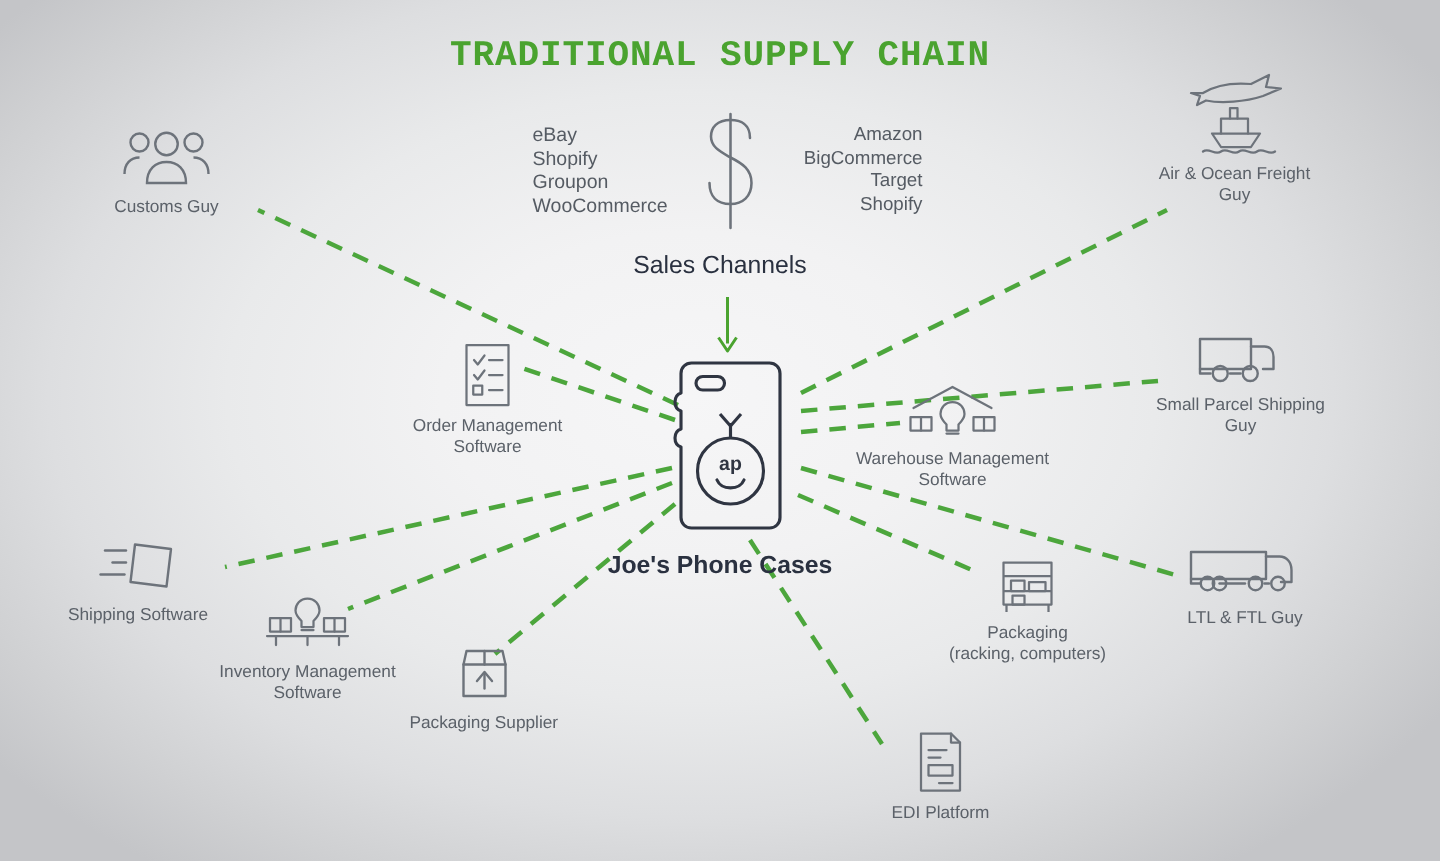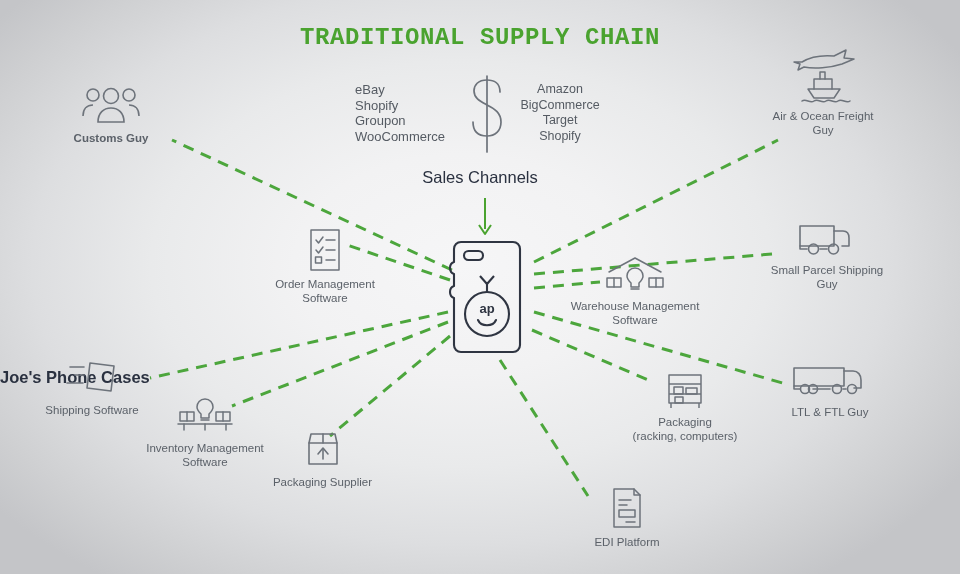--- a/index.html
+++ b/index.html
@@ -78,21 +78,21 @@
     text-align: left;
     color: #555b63;
     font-size: 13px;
     line-height: 15.5px;
   }
   #sales-right {
     position: absolute;
     right: 0;
     top: 8px;
     width: 110px;
-    text-align: center;
+    text-align: right;
     color: #555b63;
     font-size: 12.5px;
     line-height: 15.5px;
   }
   #dollar-sign {
     position: absolute;
     left: 108px;
     top: 0px;
     width: 48px;
     text-align: center;
@@ -105,40 +105,40 @@
     text-align: center;
     font-size: 16.5px;
     font-weight: normal;
     color: #2a3140;
   }
   #center-title {
     position: absolute;
     left: 0;
     top: 368px;
     width: 960px;
-    text-align: left;
+    text-align: center;
     font-size: 16.5px;
     font-weight: bold;
     color: #2a3140;
   }
   #arrow-down {
     position: absolute;
     left: 470px;
     top: 198px;
     width: 30px;
     height: 38px;
   }
   #phone {
     position: absolute;
     left: 447px;
     top: 238px;
     width: 80px;
     height: 118px;
   }
-  .node-customs      { left: 46px;  top: 86px;  width: 130px; font-weight: bold; }
+  .node-customs      { left: 46px;  top: 86px;  width: 130px; }
   .node-airocean     { left: 748px; top: 48px;  width: 150px; }
   .node-oms          { left: 255px; top: 228px; width: 140px; }
   .node-parcel       { left: 752px; top: 222px; width: 150px; }
   .node-wms          { left: 555px; top: 256px; width: 160px; }
   .node-shipsoft     { left: 22px;  top: 358px; width: 140px; }
   .node-ltl          { left: 760px; top: 364px; width: 140px; }
   .node-ims          { left: 130px; top: 396px; width: 150px; }
   .node-equipment    { left: 605px; top: 372px; width: 160px; }
   .node-packaging    { left: 255px; top: 430px; width: 135px; }
   .node-edi          { left: 562px; top: 486px; width: 130px; }

